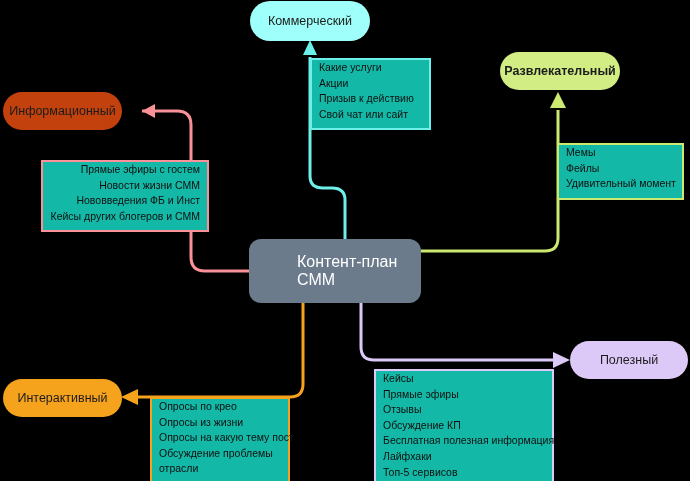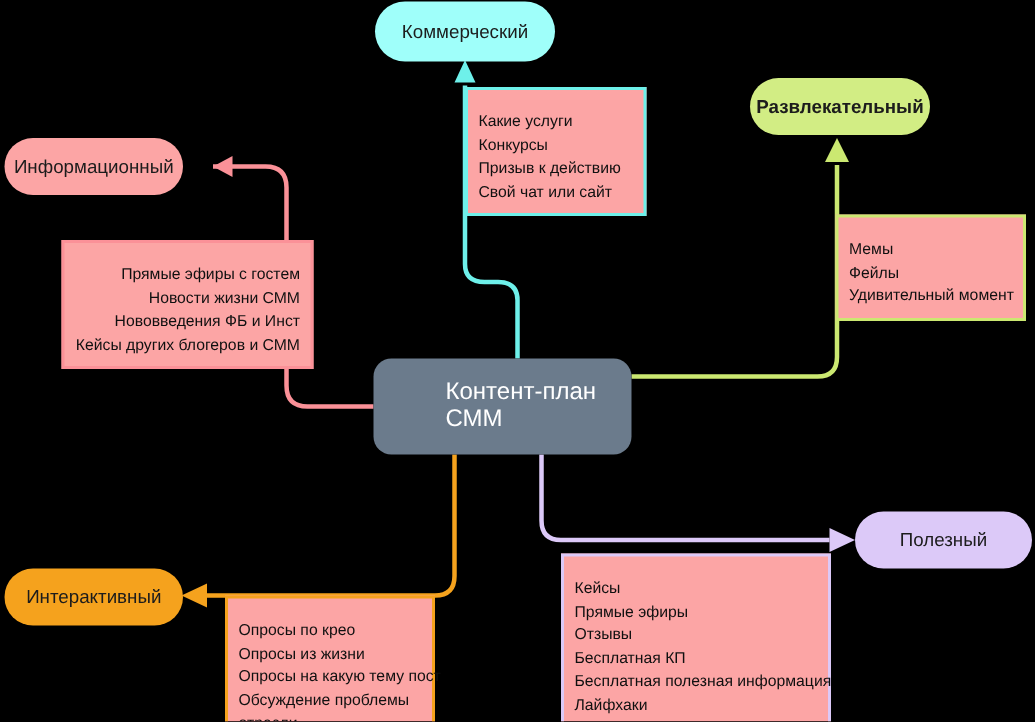--- a/index.html
+++ b/index.html
@@ -44,26 +44,26 @@
     border-radius: 12px;
     background: #6b7b8c;
     color: #ffffff;
     font-size: 16px;
     z-index: 3;
     box-sizing: border-box;
     padding-left: 48px;
   }
   .listbox {
     position: absolute;
-    background: #fca5a5;
+    background: #14b8a6;
     box-sizing: border-box;
     border-width: 2px;
     border-style: solid;
     z-index: 2;
-    padding: 14px 7px 6px 7px;
+    padding: 0 7px 6px 7px;
     font-size: 10.5px;
     line-height: 15.6px;
     color: #101010;
   }
   .listbox .row {
     white-space: nowrap;
   }
   .listbox.align-right {
     text-align: right;
   }
@@ -109,52 +109,52 @@
 
   <div class="center-node" style="left:249px; top:239px; width:172px; height:64px;">
     <span>Контент-план СММ</span>
   </div>
 
   <div class="node" style="left:250px; top:1px; width:120px; height:40px; background:#9ffffa;">
     <span>Коммерческий</span>
   </div>
   <div class="listbox align-left" style="left:310px; top:58px; width:121px; border-color:#6ef0ea;">
     <div class="row">Какие услуги</div>
-    <div class="row">Конкурсы</div>
+    <div class="row">Акции</div>
     <div class="row">Призыв к действию</div>
     <div class="row">Свой чат или сайт</div>
   </div>
 
   <div class="node" style="left:500px; top:52px; width:120px; height:38px; background:#d2ed84;font-weight:bold;">
     <span>Развлекательный</span>
   </div>
   <div class="listbox align-left" style="left:557px; top:143px; width:127px; border-color:#cbe871;">
     <div class="row">Мемы</div>
     <div class="row">Фейлы</div>
     <div class="row">Удивительный момент</div>
   </div>
 
-  <div class="node" style="left:3px; top:92px; width:119px; height:38px; background:#fca5a5;">
+  <div class="node" style="left:3px; top:92px; width:119px; height:38px; background:#c2410c;">
     <span>Информационный</span>
   </div>
   <div class="listbox align-right" style="left:41px; top:160px; width:168px; border-color:#fb9198;">
     <div class="row">Прямые эфиры с гостем</div>
     <div class="row">Новости жизни СММ</div>
     <div class="row">Нововведения ФБ и Инст</div>
     <div class="row">Кейсы других блогеров и СММ</div>
   </div>
 
   <div class="node" style="left:570px; top:341px; width:118px; height:38px; background:#dcc9f8;">
     <span>Полезный</span>
   </div>
   <div class="listbox align-left" style="left:374px; top:369px; width:180px; border-color:#dcc9f8;">
     <div class="row">Кейсы</div>
     <div class="row">Прямые эфиры</div>
     <div class="row">Отзывы</div>
-    <div class="row">Бесплатная КП</div>
+    <div class="row">Обсуждение КП</div>
     <div class="row">Бесплатная полезная информация</div>
     <div class="row">Лайфхаки</div>
     <div class="row">Топ-5 сервисов</div>
   </div>
 
   <div class="node" style="left:3px; top:379px; width:119px; height:38px; background:#f5a21d;">
     <span>Интерактивный</span>
   </div>
   <div class="listbox align-left" style="left:150px; top:397px; width:140px; border-color:#f5a21d;">
     <div class="row">Опросы по крео</div>

